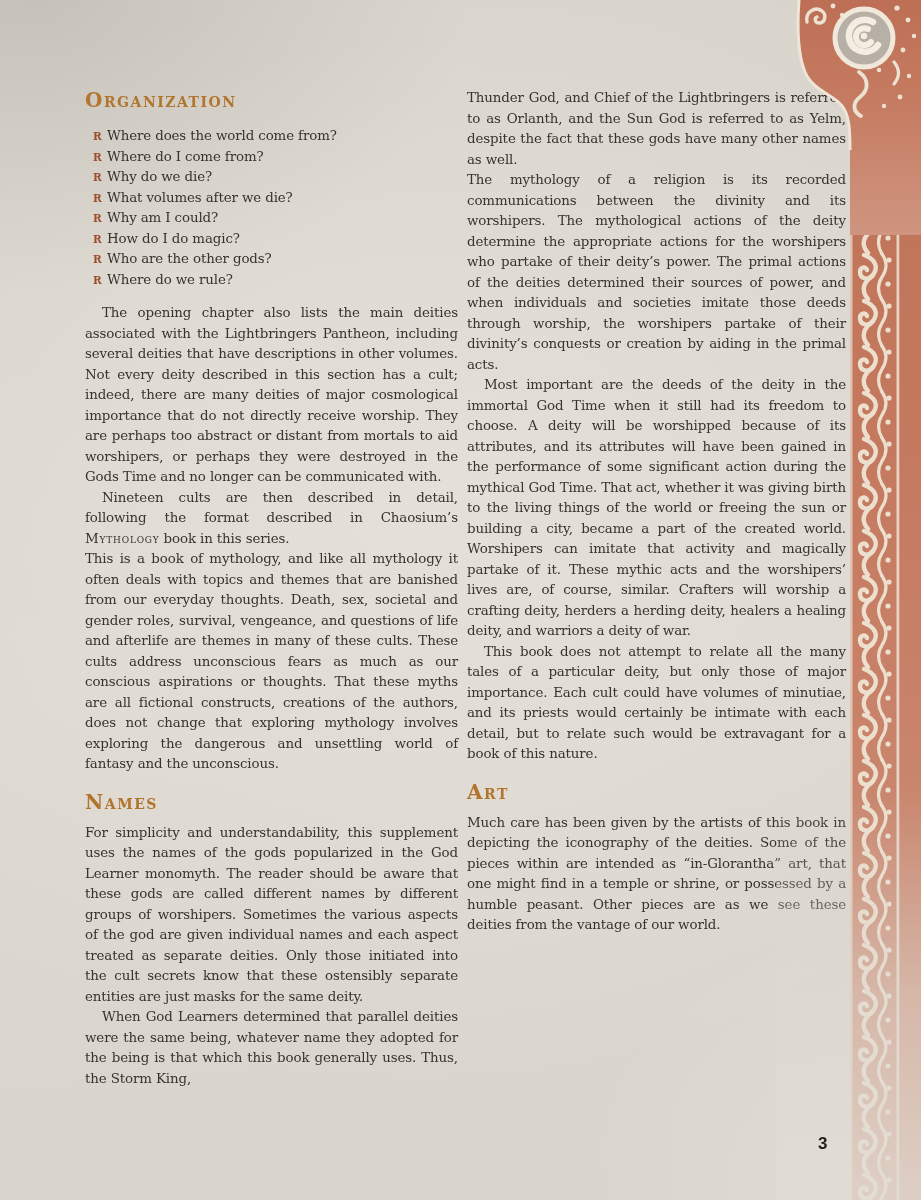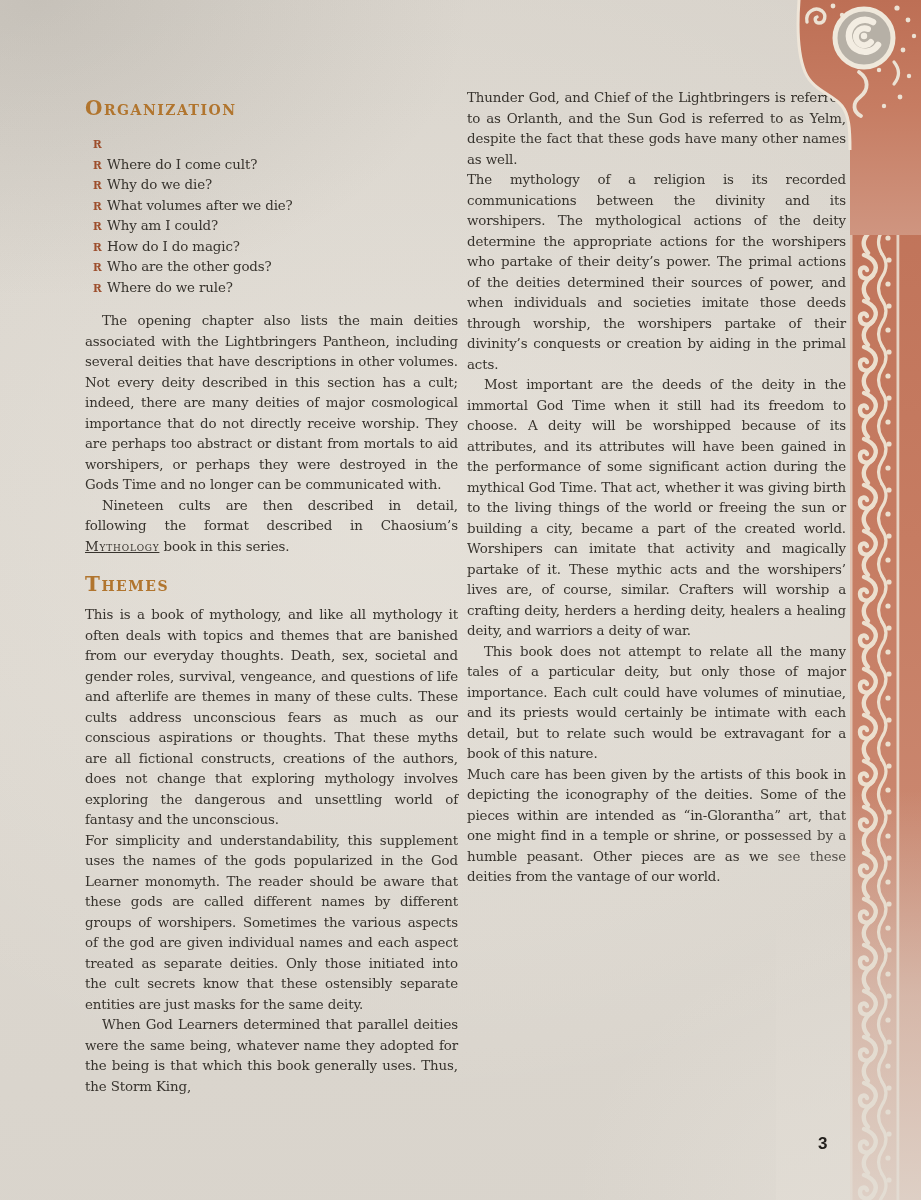--- a/index.html
+++ b/index.html
@@ -16,48 +16,49 @@
   .page{position:absolute;inset:0;}
   .column{
     position:absolute;top:88px;text-align:justify;
     font-size:13.4px;line-height:20.5px;letter-spacing:-0.12px;
   }
   #left-col{left:85px;width:373px;}
   #right-col{left:467px;width:379px;}
   .para{margin:0;text-indent:0;}
   .para.indent{text-indent:17px;}
   .heading{margin:15px 0 7px;color:#b1752e;letter-spacing:1.5px;font-weight:bold;line-height:24px;}
-  .column > .heading:first-child{margin-top:8px;}
+  .column > .heading:first-child{margin-top:0;}
   .heading .lead{font-size:20px;}
   .heading .rest{font-size:14px;text-transform:uppercase;}
   .qlist{margin:12px 0 13px 8px;}
   .qrow{display:flex;align-items:baseline;}
   .bullet{width:14px;flex:none;color:#9d4e2c;font-weight:bold;font-size:10.5px;line-height:20.5px;}
-  .sc{font-variant:small-caps;letter-spacing:.8px;text-decoration:underline;}
+  .sc{font-variant:small-caps;letter-spacing:.8px;}
   .page-num{
     position:absolute;left:818px;top:1134px;
     font-family:"Liberation Sans", sans-serif;font-weight:bold;
     font-size:17px;color:#23201d;
   }
   #border-svg{position:absolute;top:0;right:0;}
 </style>
 </head>
 <body>
 
 <div class="page">
 
   <div id="left-col" class="column">
       <div class="heading"><span class="lead">O</span><span class="rest">rganization</span></div>
       <div class="qlist">
         <div class="qrow">
           <span class="bullet">R</span>
+          <span class="qtext">Where does the world come from?</span>
         </div>
         <div class="qrow">
           <span class="bullet">R</span>
-          <span class="qtext">Where do I come cult?</span>
+          <span class="qtext">Where do I come from?</span>
         </div>
         <div class="qrow">
           <span class="bullet">R</span>
           <span class="qtext">Why do we die?</span>
         </div>
         <div class="qrow">
           <span class="bullet">R</span>
           <span class="qtext">What volumes after we die?</span>
         </div>
         <div class="qrow">
@@ -72,30 +73,31 @@
           <span class="bullet">R</span>
           <span class="qtext">Who are the other gods?</span>
         </div>
         <div class="qrow">
           <span class="bullet">R</span>
           <span class="qtext">Where do we rule?</span>
         </div>
       </div>
       <p class="para indent">The opening chapter also lists the main deities associated with the Lightbringers Pantheon, including several deities that have descriptions in other volumes. Not every deity described in this section has a cult; indeed, there are many deities of major cosmological importance that do not directly receive worship. They are perhaps too abstract or distant from mortals to aid worshipers, or perhaps they were destroyed in the Gods Time and no longer can be communicated with.</p>
       <p class="para indent">Nineteen cults are then described in detail, following the format described in Chaosium’s <span class="sc">Mythology</span> book in this series.</p>
-      <div class="heading"><span class="lead">T</span><span class="rest">hemes</span></div>
       <p class="para">This is a book of mythology, and like all mythology it often deals with topics and themes that are banished from our everyday thoughts. Death, sex, societal and gender roles, survival, vengeance, and questions of life and afterlife are themes in many of these cults. These cults address unconscious fears as much as our conscious aspirations or thoughts. That these myths are all fictional constructs, creations of the authors, does not change that exploring mythology involves exploring the dangerous and unsettling world of fantasy and the unconscious.</p>
+      <div class="heading"><span class="lead">N</span><span class="rest">ames</span></div>
       <p class="para">For simplicity and understandability, this supplement uses the names of the gods popularized in the God Learner monomyth. The reader should be aware that these gods are called different names by different groups of worshipers. Sometimes the various aspects of the god are given individual names and each aspect treated as separate deities. Only those initiated into the cult secrets know that these ostensibly separate entities are just masks for the same deity.</p>
       <p class="para indent">When God Learners determined that parallel deities were the same being, whatever name they adopted for the being is that which this book generally uses. Thus, the Storm King,</p>
     </div>
   <div id="right-col" class="column">
       <p class="para">Thunder God, and Chief of the Lightbringers is referred to as Orlanth, and the Sun God is referred to as Yelm, despite the fact that these gods have many other names as well.</p>
       <p class="para">The mythology of a religion is its recorded communications between the divinity and its worshipers. The mythological actions of the deity determine the appropriate actions for the worshipers who partake of their deity’s power. The primal actions of the deities determined their sources of power, and when individuals and societies imitate those deeds through worship, the worshipers partake of their divinity’s conquests or creation by aiding in the primal acts.</p>
       <p class="para indent">Most important are the deeds of the deity in the immortal God Time when it still had its freedom to choose. A deity will be worshipped because of its attributes, and its attributes will have been gained in the performance of some significant action during the mythical God Time. That act, whether it was giving birth to the living things of the world or freeing the sun or building a city, became a part of the created world. Worshipers can imitate that activity and magically partake of it. These mythic acts and the worshipers’ lives are, of course, similar. Crafters will worship a crafting deity, herders a herding deity, healers a healing deity, and warriors a deity of war.</p>
       <p class="para indent">This book does not attempt to relate all the many tales of a particular deity, but only those of major importance. Each cult could have volumes of minutiae, and its priests would certainly be intimate with each detail, but to relate such would be extravagant for a book of this nature.</p>
+      <div class="heading"><span class="lead">A</span><span class="rest">rt</span></div>
       <p class="para">Much care has been given by the artists of this book in depicting the iconography of the deities. Some of the pieces within are intended as “in-Glorantha” art, that one might find in a temple or shrine, or possessed by a humble peasant. Other pieces are as we see these deities from the vantage of our world.</p>
     </div>
 
   <svg id="border-svg" width="145" height="1200" viewBox="0 0 145 1200">
     <defs>
       <linearGradient id="strip" x1="0" y1="0" x2="0" y2="1">
         <stop offset="0" stop-color="#bd6f55"></stop>
         <stop offset="0.45" stop-color="#c67c62"></stop>
         <stop offset="1" stop-color="#cf9580"></stop>
       </linearGradient>

